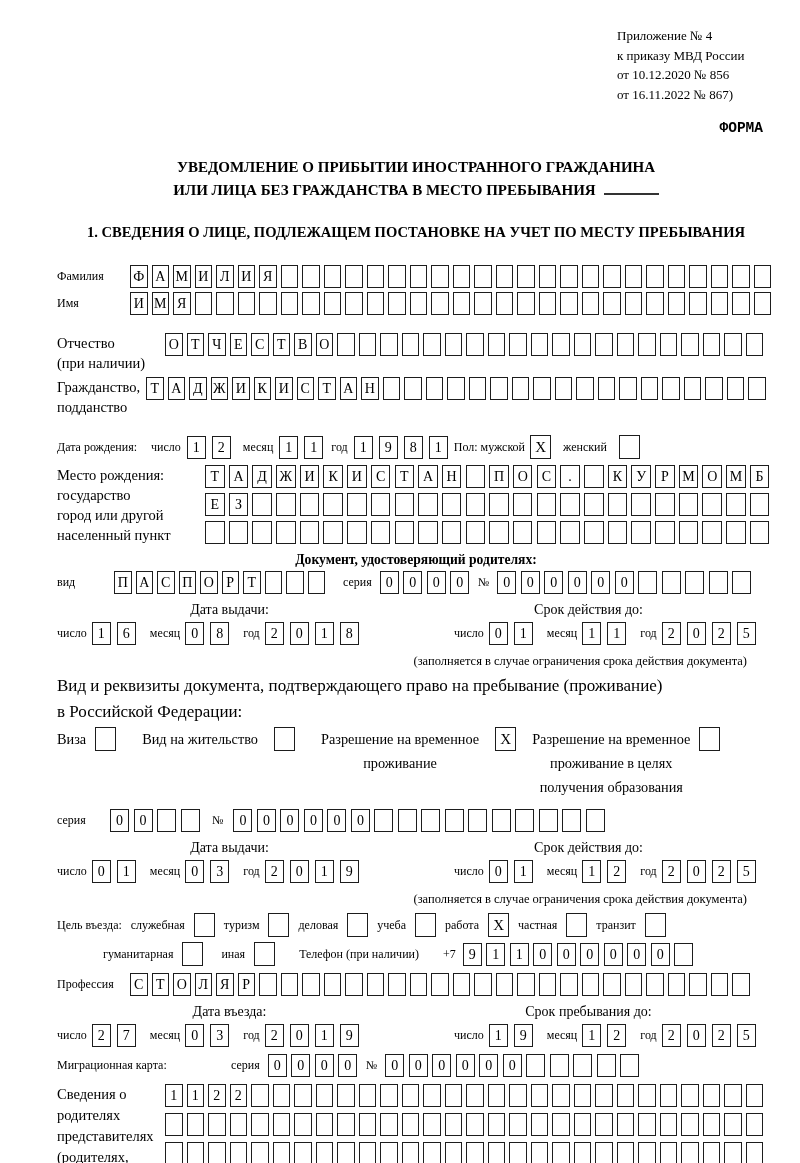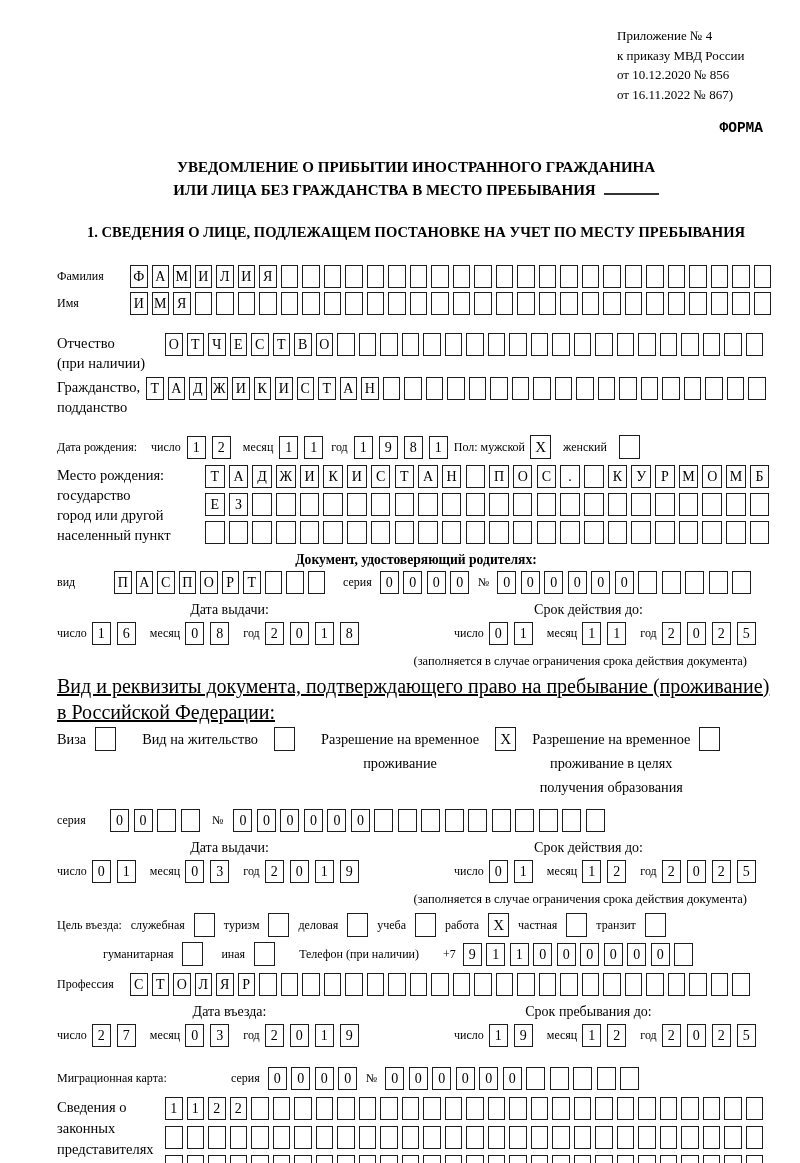--- a/index.html
+++ b/index.html
@@ -33,21 +33,21 @@
   .datecols{display:flex;margin-top:8px;}
   .col1{width:345px;flex:none;}
   .col2{flex:1;}
   .dhead{text-align:center;font-size:14px;margin-bottom:4px;}
   .dgroup{display:flex;align-items:center;}
   .dgroup .txt{margin-right:5px;}
   .dgroup .ml{margin-left:8px;}
   .col2 .dgroup{padding-left:52px;}
   .note{font-size:12.5px;text-align:right;padding-right:28px;margin-top:9px;}
 
-  .intro{font-size:20px;line-height:26px;text-decoration:underline;}
+  .intro{font-size:17px;line-height:26px;}
   .optlbl{font-size:14.3px;line-height:24px;text-align:center;flex:none;}
   .gapL{margin-left:26px;} .gapS{margin-left:9px;} .gapM{margin-left:16px;}
 
   .replabel{width:108px;flex:none;font-size:14.5px;line-height:21px;}
 </style>
 </head>
 <body>
 
 <div class="page">
 
@@ -626,21 +626,21 @@
         <span class="cells date">
             <span class="cell">2</span>
             <span class="cell">0</span>
             <span class="cell">2</span>
             <span class="cell">5</span>
           </span>
       </div>
     </div>
   </div>
 
-  <div class="row" style="margin-top:20px;">
+  <div class="row" style="margin-top:7px;">
     <span class="txt" style="width:152px">Миграционная карта:</span>
     <span class="txt" style="margin:0 8px 0 22px">серия</span>
     <span class="cells num">
         <span class="cell">0</span>
         <span class="cell">0</span>
         <span class="cell">0</span>
         <span class="cell">0</span>
       </span>
     <span class="txt" style="margin:0 8px 0 4px">№</span>
     <span class="cells num">
@@ -654,21 +654,21 @@
         <span class="cell"></span>
         <span class="cell"></span>
         <span class="cell"></span>
         <span class="cell"></span>
       </span>
   </div>
 
   <div class="row" style="margin-top:7px">
     <span class="replabel">
       <span>Сведения о</span><br>
-      <span>законных</span><br>
+      <span>родителях</span><br>
       <span>представителях</span><br>
       <span>(родителях,</span><br>
       <br>
       
     </span>
     <span style="flex:1">
       <div class="cells" style="margin-bottom:6px">
           <span class="cell">1</span>
           <span class="cell">1</span>
           <span class="cell">2</span>

